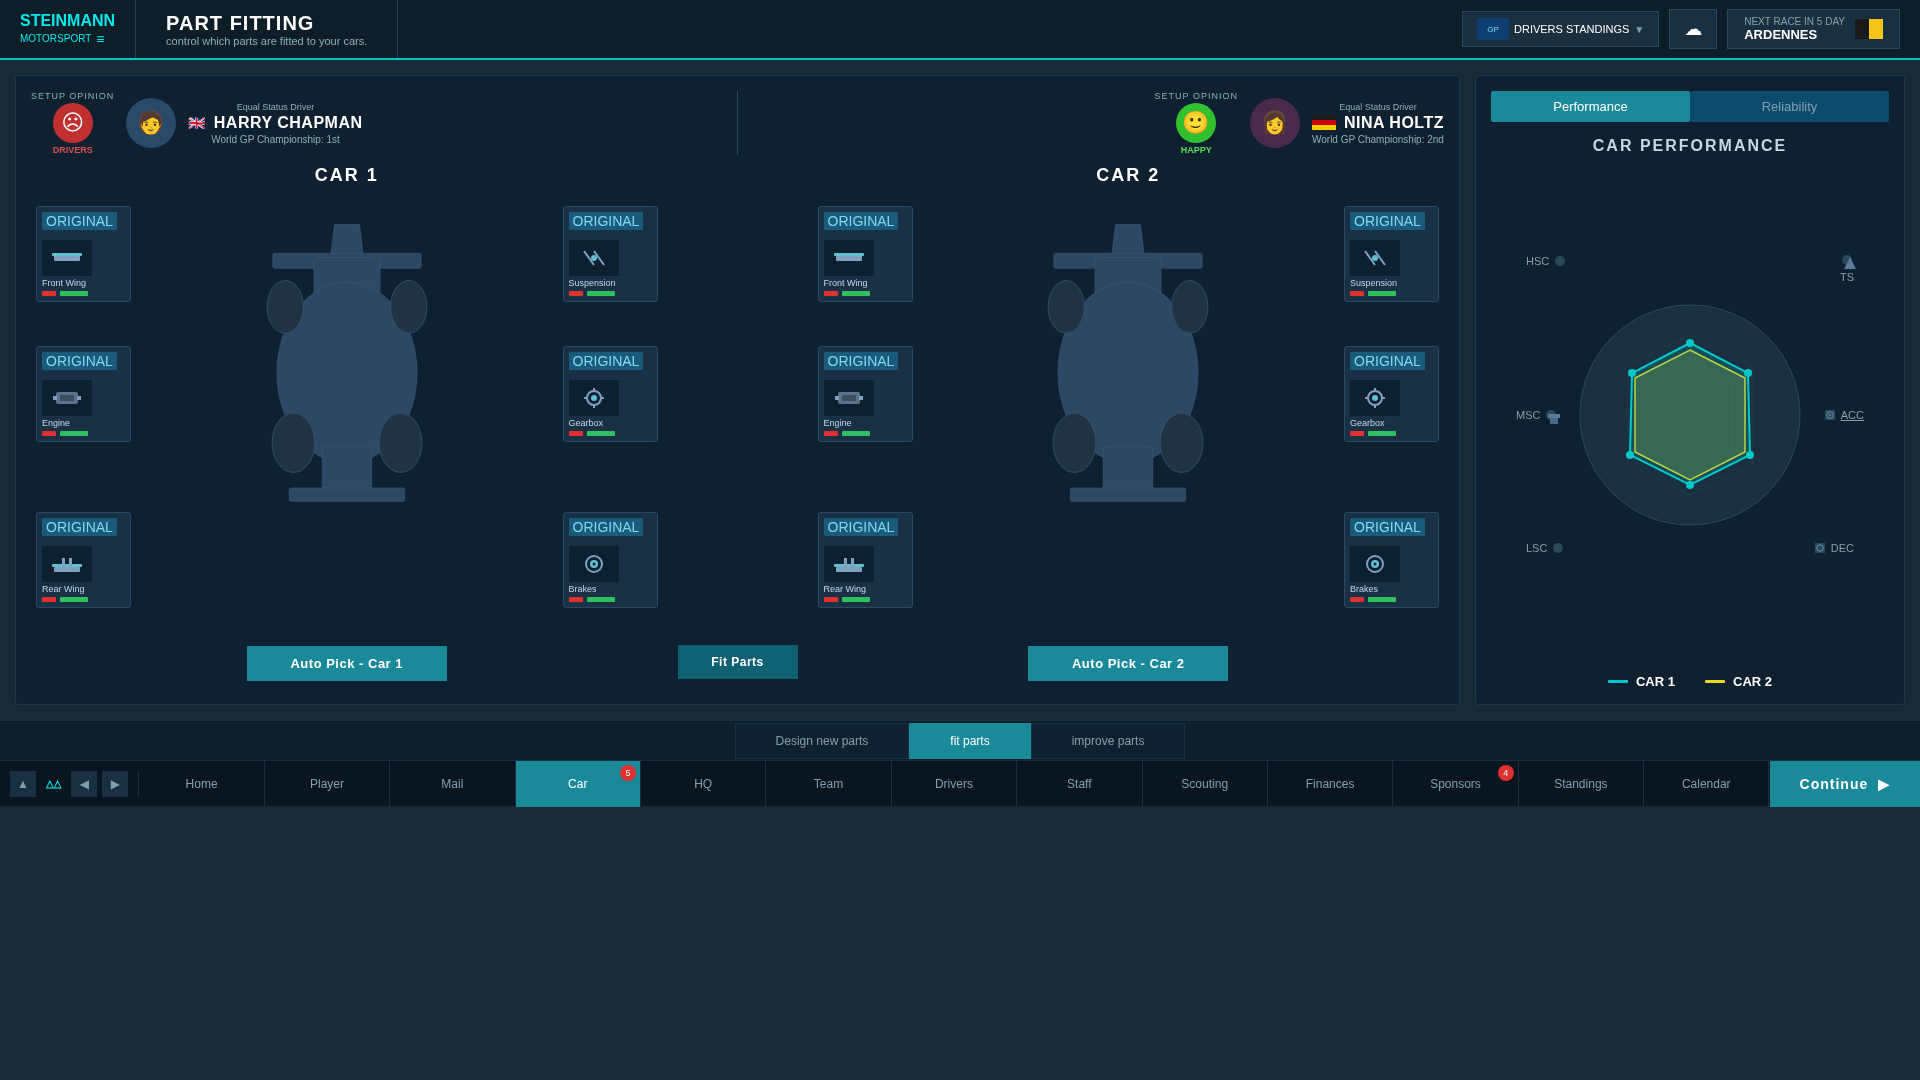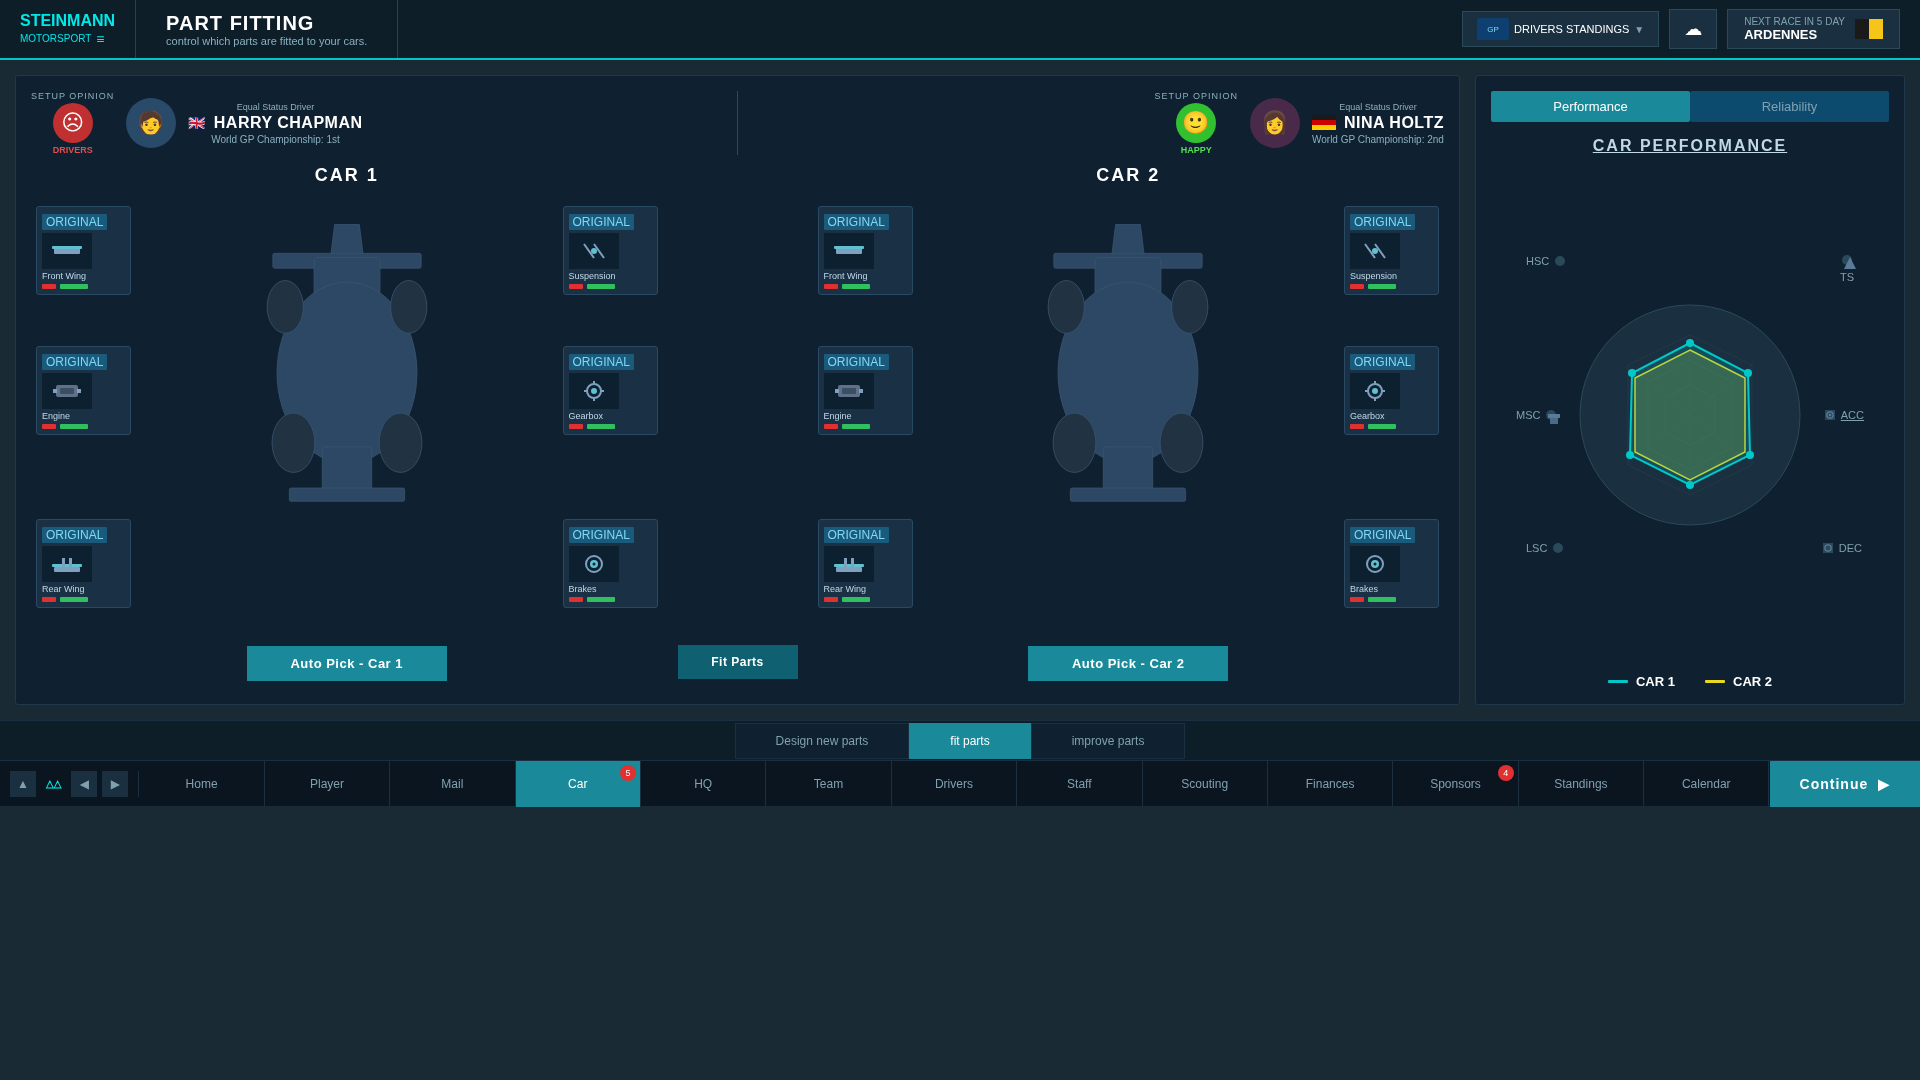--- a/index.html
+++ b/index.html
@@ -195,25 +195,25 @@
     .part-card {
       position: absolute;
       background: #1a3044;
       border: 1px solid #2a4a64;
       border-radius: 3px;
       padding: 5px;
       width: 95px;
     }
     .part-badge {
       background: #1a5a7a;
-      font-size: 12px;
+      font-size: 14px;
       color: #80d8f8;
       padding: 1px 4px;
       border-radius: 1px;
-      margin-bottom: 3px;
+      margin-bottom: 10px;
       display: inline-block;
     }
     .part-icon-box {
       width: 50px;
       height: 36px;
       background: #0d2030;
       display: flex;
       align-items: center;
       justify-content: center;
       margin-bottom: 2px;
@@ -289,21 +289,20 @@
       color: #80a0b0;
     }
 
     .perf-title {
       text-align: center;
       font-size: 16px;
       font-weight: bold;
       letter-spacing: 2px;
       color: #c0d8e8;
       margin-bottom: 20px;
-      text-decoration: underline;
     }
 
     
     .radar-container {
       flex: 1;
       display: flex;
       align-items: center;
       justify-content: center;
       position: relative;
     }
@@ -869,21 +868,21 @@
             </svg>
         </div>
         <span style="font-size:11px;color:#80a0b0;text-decoration:underline;">ACC</span>
       </div>
 
       <div style="position:absolute;bottom:100px;left:35px;display:flex;align-items:center;gap:6px;">
         <span style="font-size:11px;color:#80a0b0;">LSC</span>
         <div style="width:10px;height:10px;border-radius:50%;background:#2a4a5a;"></div>
       </div>
 
-      <div style="position:absolute;bottom:100px;right:27px;display:flex;align-items:center;gap:6px;">
+      <div style="position:absolute;bottom:100px;right:35px;display:flex;align-items:center;gap:6px;">
         <div style="width:10px;height:10px;background:#2a4a5a;display:flex;align-items:center;justify-content:center;">
           <svg width="16" height="16" viewBox="0 0 16 16">
               <circle cx="8" cy="8" r="5" fill="none" stroke="#5a7a9a" stroke-width="2"></circle>
             </svg>
         </div>
         <span style="font-size:11px;color:#80a0b0;">DEC</span>
       </div>
 
       <svg width="260" height="260" viewBox="0 0 260 260">
 

